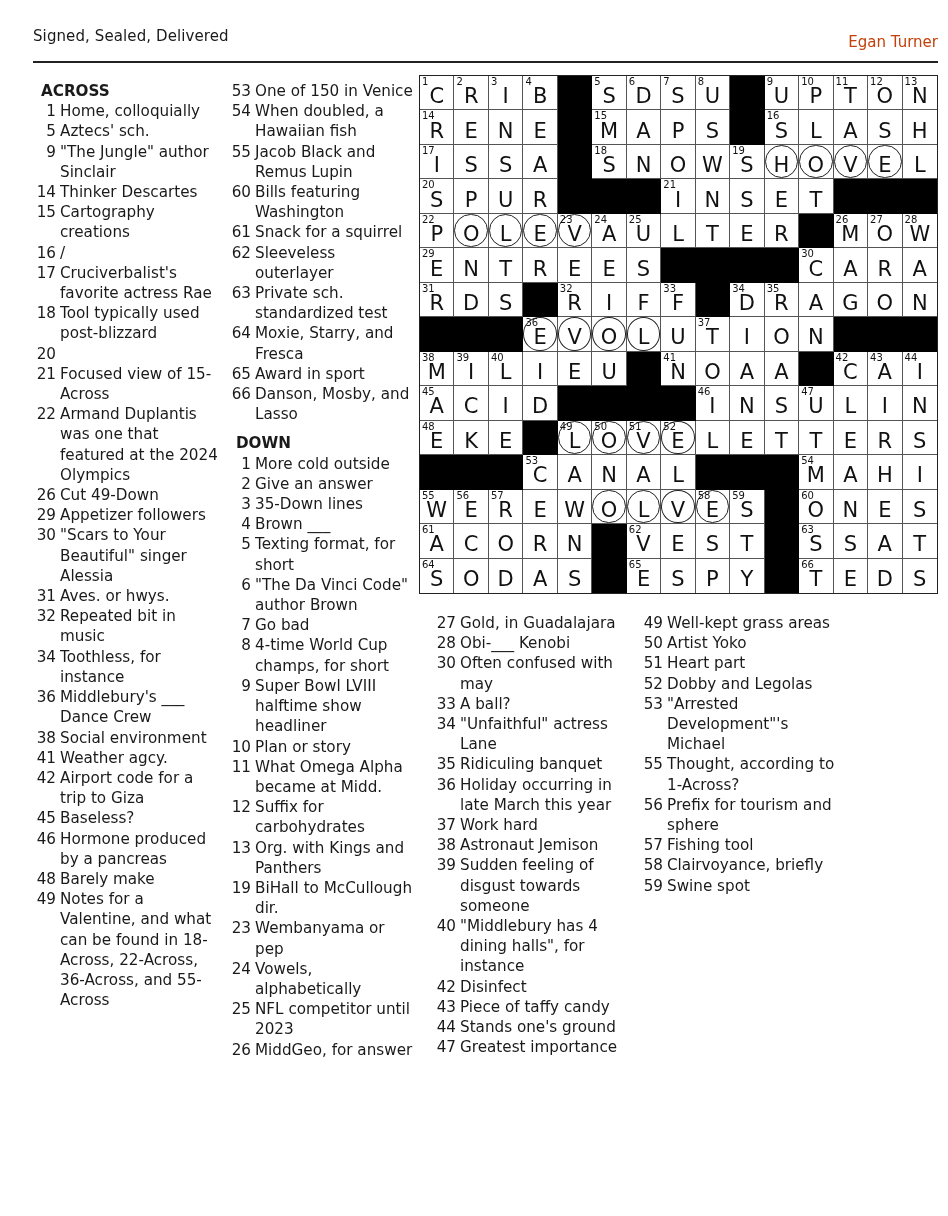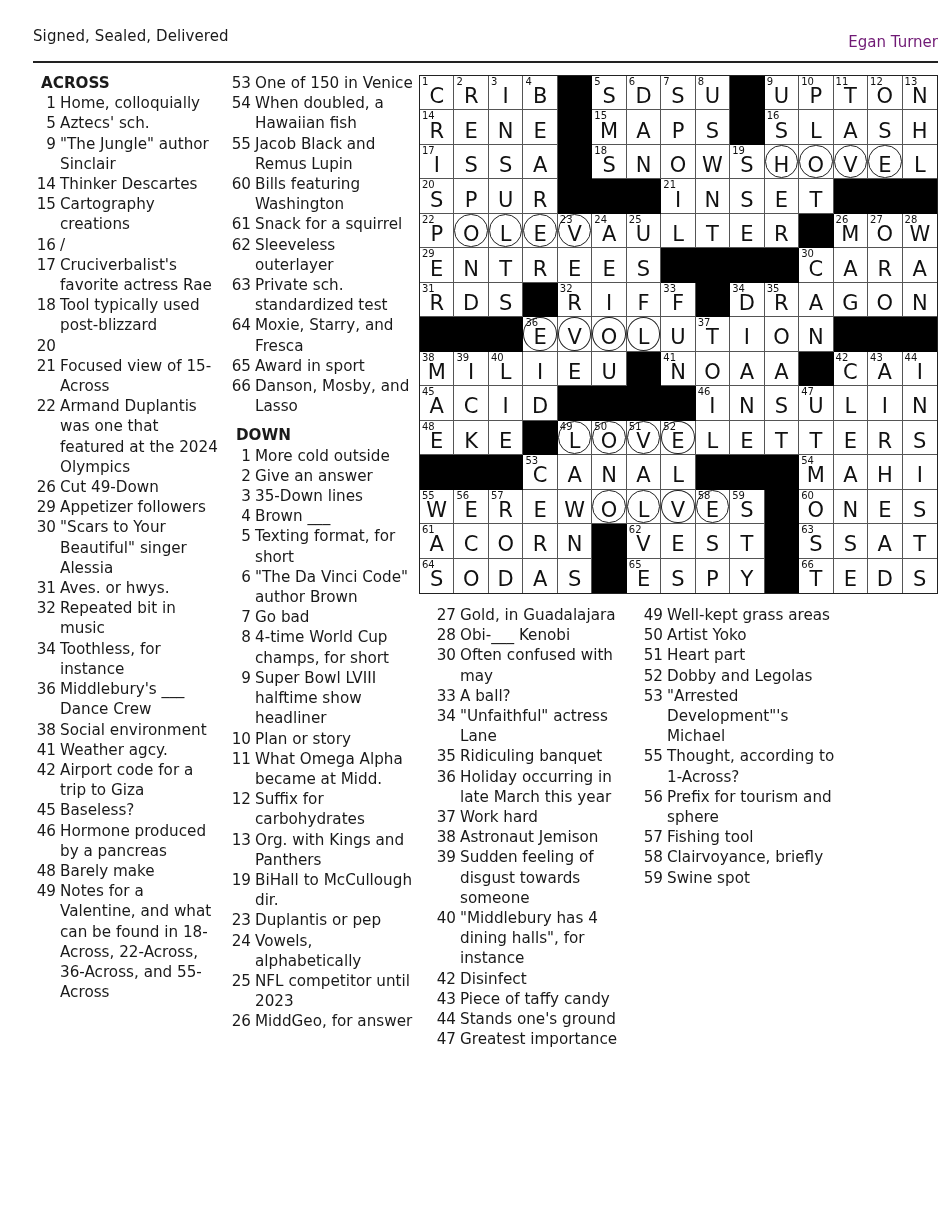--- a/index.html
+++ b/index.html
@@ -1,22 +1,22 @@
 <!DOCTYPE html>
 <html><head>
 <meta charset="utf-8">
 <style>
   * { box-sizing: border-box; margin: 0; padding: 0; }
   html, body { width: 948px; height: 1216px; background: #ffffff; overflow: hidden; }
   body { font-family: "DejaVu Sans", sans-serif; color: #1a1a1a; position: relative; }
   .title { position: absolute; left: 33px; top: 27px; font-size: 15px; color: #1a1a1a; letter-spacing: 0.1px; }
-  .author { position: absolute; right: 10px; top: 33px; font-size: 15px; color: #701a75; }
+  .author { position: absolute; right: 10px; top: 33px; font-size: 15px; color: #c2410c; }
   .rule { position: absolute; left: 33px; top: 61px; width: 905px; height: 2px; background: #222; }
 
-  .col { position: absolute; font-size: 15.2px; line-height: 20.2px; }
+  .col { position: absolute; font-size: 15.2px; line-height: 20.2px; margin-top: 8px; }
   .col-a1 { left: 33px; top: 73px; width: 190px; }
   .col-a2 { left: 228px; top: 73px; width: 190px; }
   .col-d2 { left: 433px; top: 605px; width: 200px; }
   .col-d3 { left: 640px; top: 605px; width: 200px; }
   .head { font-weight: bold; padding-left: 8px; margin-bottom: 0; }
   .head-down { margin-top: 9px; }
   .clue { display: flex; }
   .clue .num { width: 27px; text-align: right; padding-right: 4px; flex: none; }
   .clue .txt { flex: 1; }
 
@@ -238,21 +238,21 @@
       <div class="clue">
         <span class="num">13</span>
         <span class="txt">Org. with Kings and Panthers</span>
       </div>
       <div class="clue">
         <span class="num">19</span>
         <span class="txt">BiHall to McCullough dir.</span>
       </div>
       <div class="clue">
         <span class="num">23</span>
-        <span class="txt">Duplantis or pep</span>
+        <span class="txt">Wembanyama or pep</span>
       </div>
       <div class="clue">
         <span class="num">24</span>
         <span class="txt">Vowels, alphabetically</span>
       </div>
       <div class="clue">
         <span class="num">25</span>
         <span class="txt">NFL competitor until 2023</span>
       </div>
       <div class="clue">

